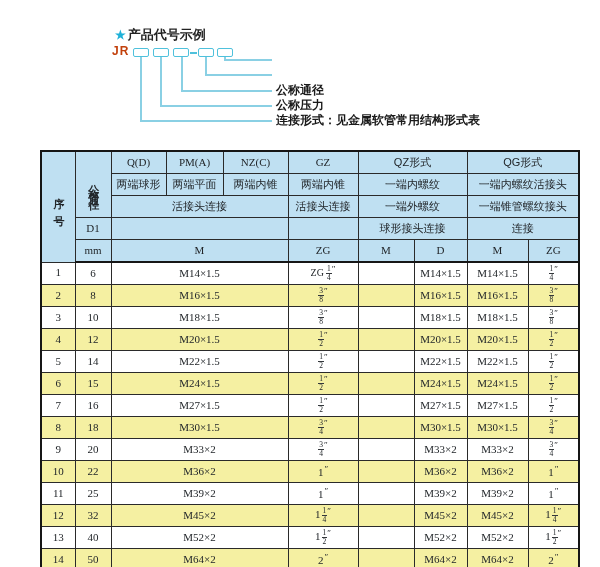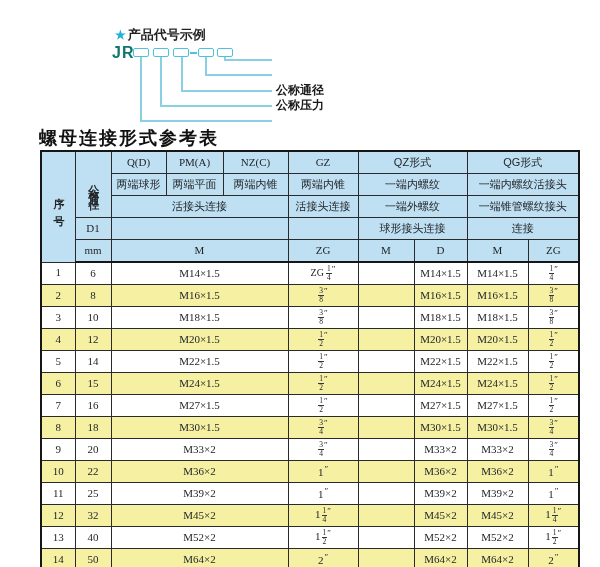--- a/index.html
+++ b/index.html
@@ -2,21 +2,21 @@
 <html><head>
 <meta charset="utf-8">
 <style>
   html,body{margin:0;padding:0;background:#fff;}
   .page{position:relative;width:584px;height:567px;background:#ffffff;overflow:hidden;
         font-family:"Liberation Sans",sans-serif;}
 
   
   .diag-title{position:absolute;left:115px;top:26px;font-size:13px;font-weight:bold;color:#222;}
   .diag-title .star{color:#1fb1d8;margin-right:2px;font-size:12px;}
-  .jr{position:absolute;left:112px;top:44px;font-size:16px;font-weight:bold;color:#0f766e;letter-spacing:1px;}
+  .jr{position:absolute;left:112px;top:44px;font-size:12px;font-weight:bold;color:#c2410c;letter-spacing:1px;}
   .code-box{position:absolute;top:48px;width:14px;height:7px;border:1.5px solid #4fc1dc;border-radius:2px;background:#fff;}
   .code-dash{position:absolute;top:52px;width:7px;height:2px;background:#4fc1dc;}
   .cline{position:absolute;background:#8ad0e4;}
   .vline{width:1.5px;}
   .hline{height:1.5px;}
   .diag-label{position:absolute;left:276px;font-size:12px;font-weight:bold;color:#1a1a1a;white-space:nowrap;line-height:13px;}
 
   
   .tbl-title{position:absolute;left:39px;top:126px;font-size:18px;font-weight:bold;color:#111;
              font-family:"DejaVu Serif","Liberation Serif",serif;letter-spacing:2px;}
@@ -62,22 +62,22 @@
   <div class="cline vline" style="left:160px;top:57px;height:49px"></div>
   <div class="cline vline" style="left:140px;top:57px;height:64px"></div>
   <div class="cline hline" style="left:224px;top:59px;width:48px"></div>
   <div class="cline hline" style="left:205px;top:74px;width:67px"></div>
   <div class="cline hline" style="left:181px;top:90px;width:91px"></div>
   <div class="cline hline" style="left:160px;top:105px;width:112px"></div>
   <div class="cline hline" style="left:140px;top:120px;width:132px"></div>
 
   <div class="diag-label" style="top:84px">公称通径</div>
   <div class="diag-label" style="top:99px">公称压力</div>
-
-  <div class="tbl-title">螺母连接形式参考表</div>
+  <div class="diag-label" style="top:114px">连接形式：见金属软管常用结构形式表</div>
+
 
   <table class="nut">
     <colgroup>
       <col style="width:34px">
         <col style="width:36px">
         <col style="width:55px">
         <col style="width:57px">
       <col style="width:65px">
         <col style="width:70px">
         <col style="width:56px">

